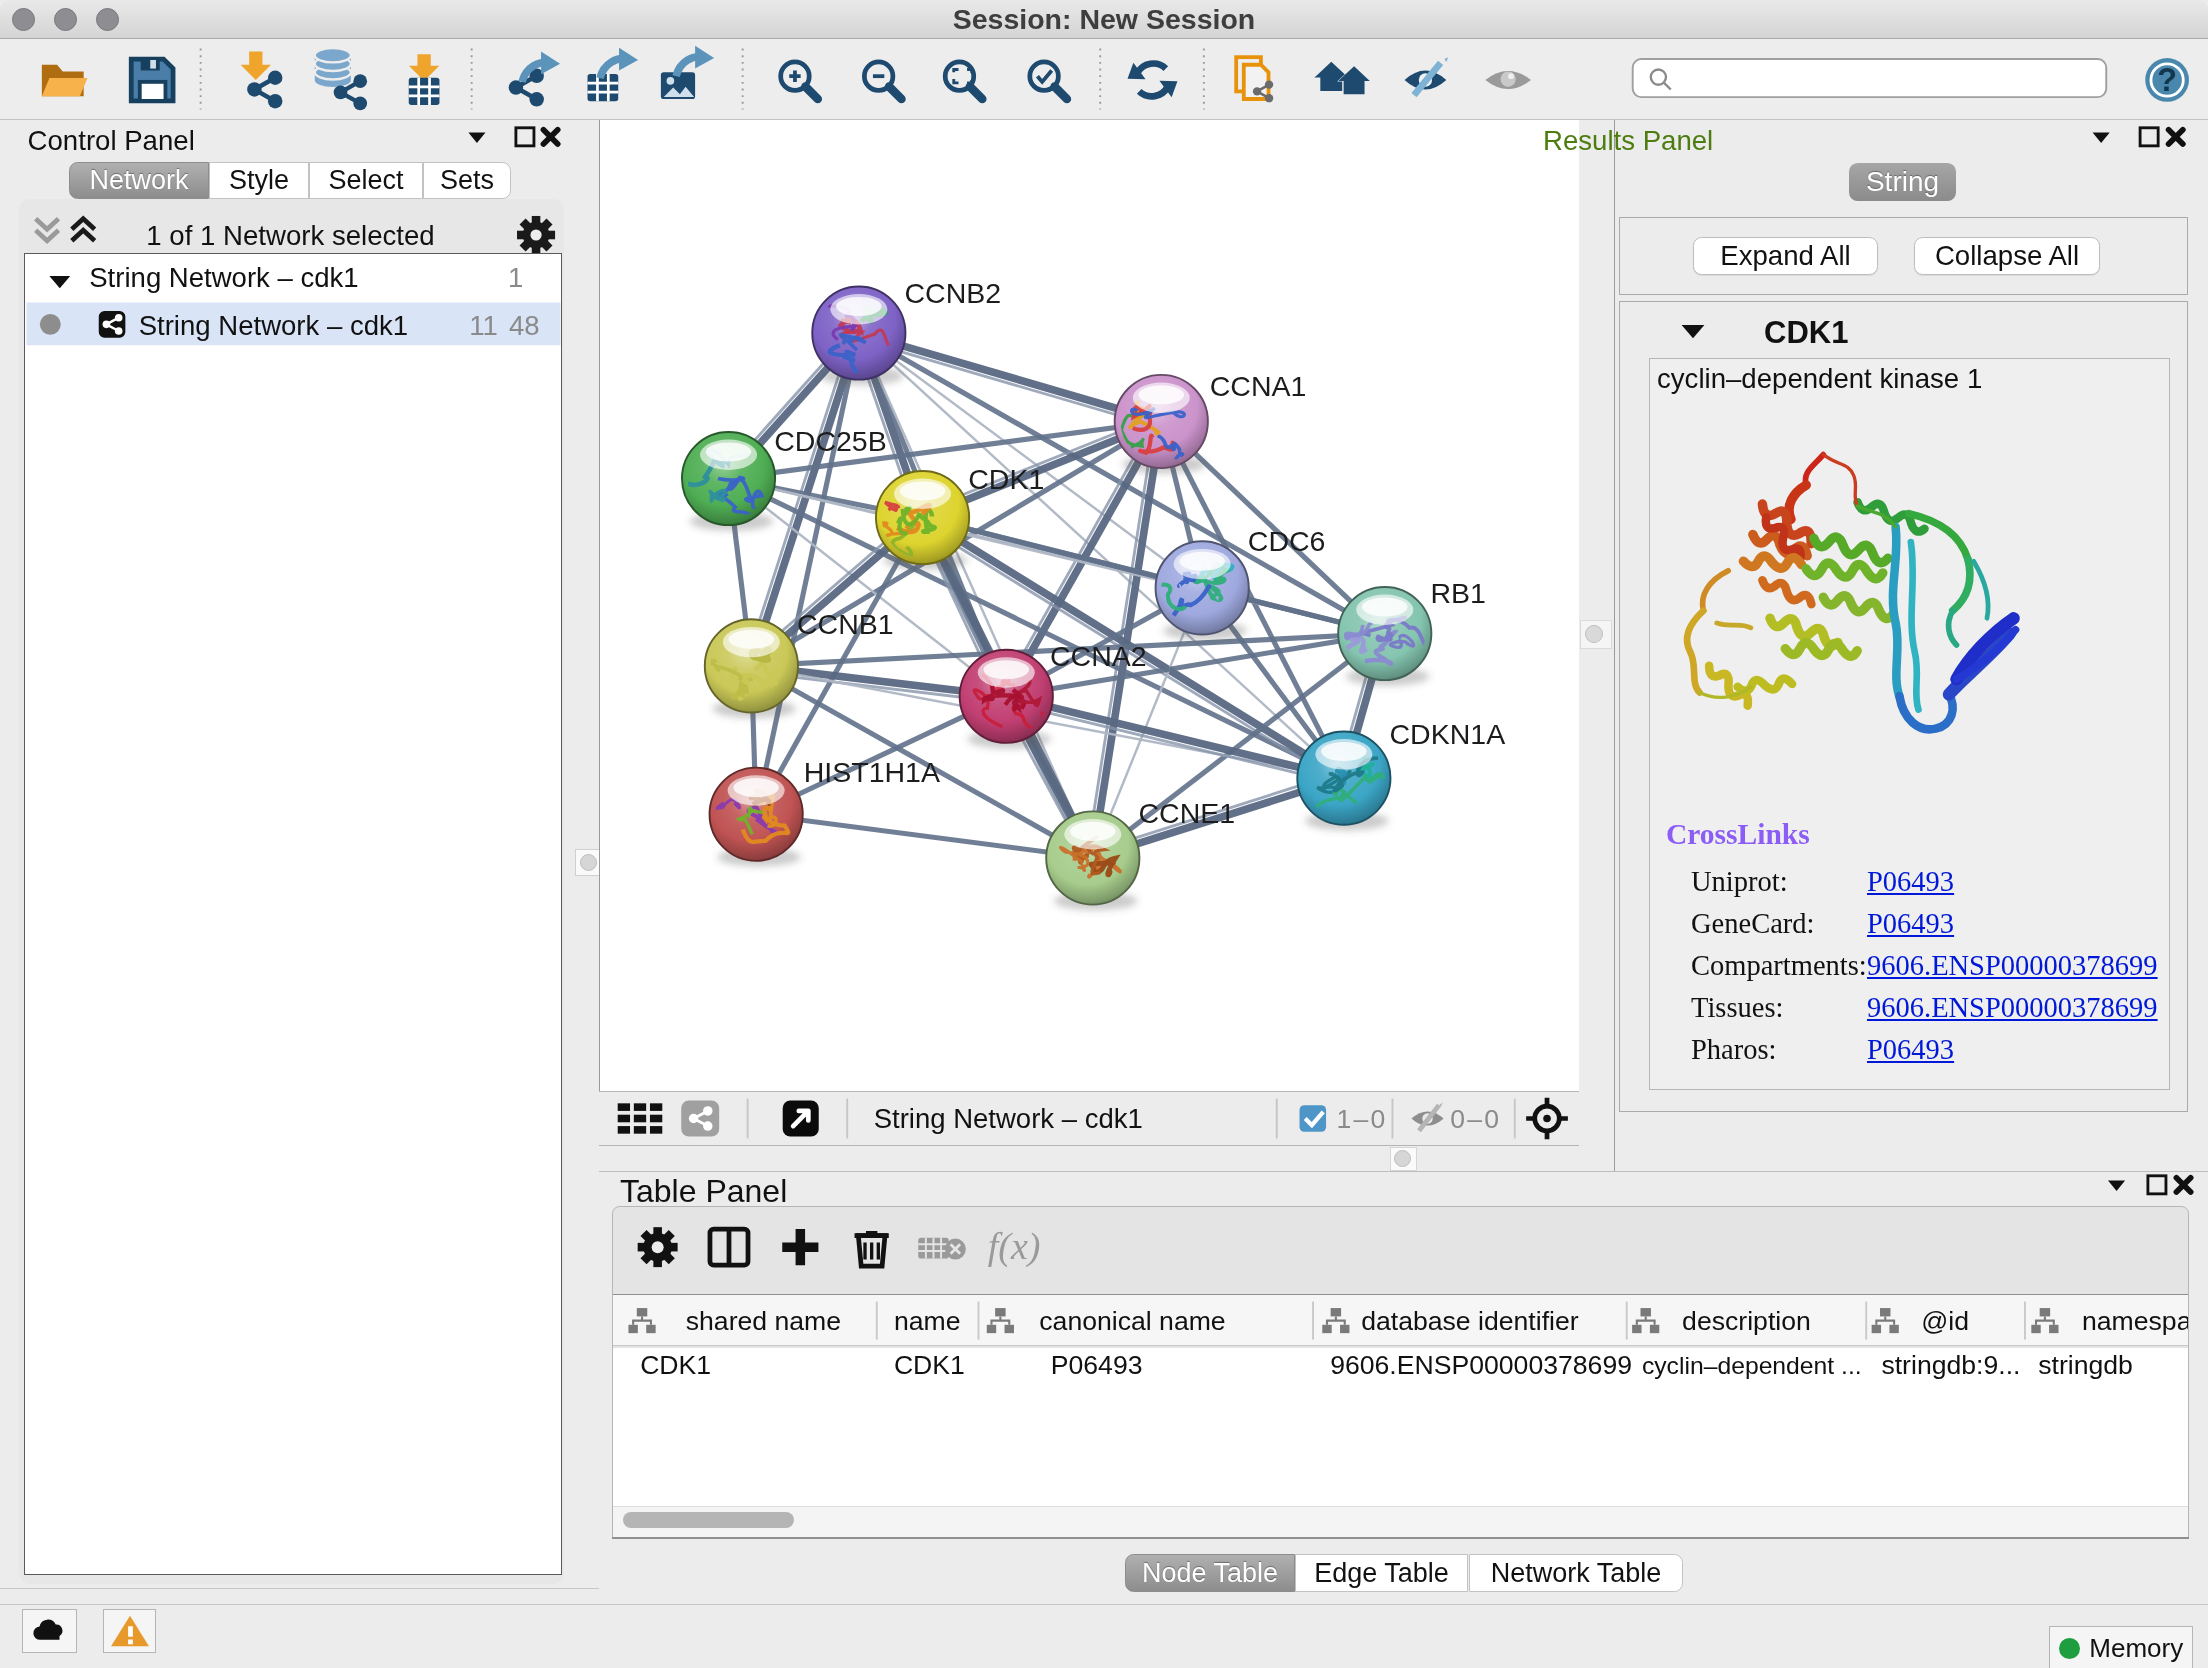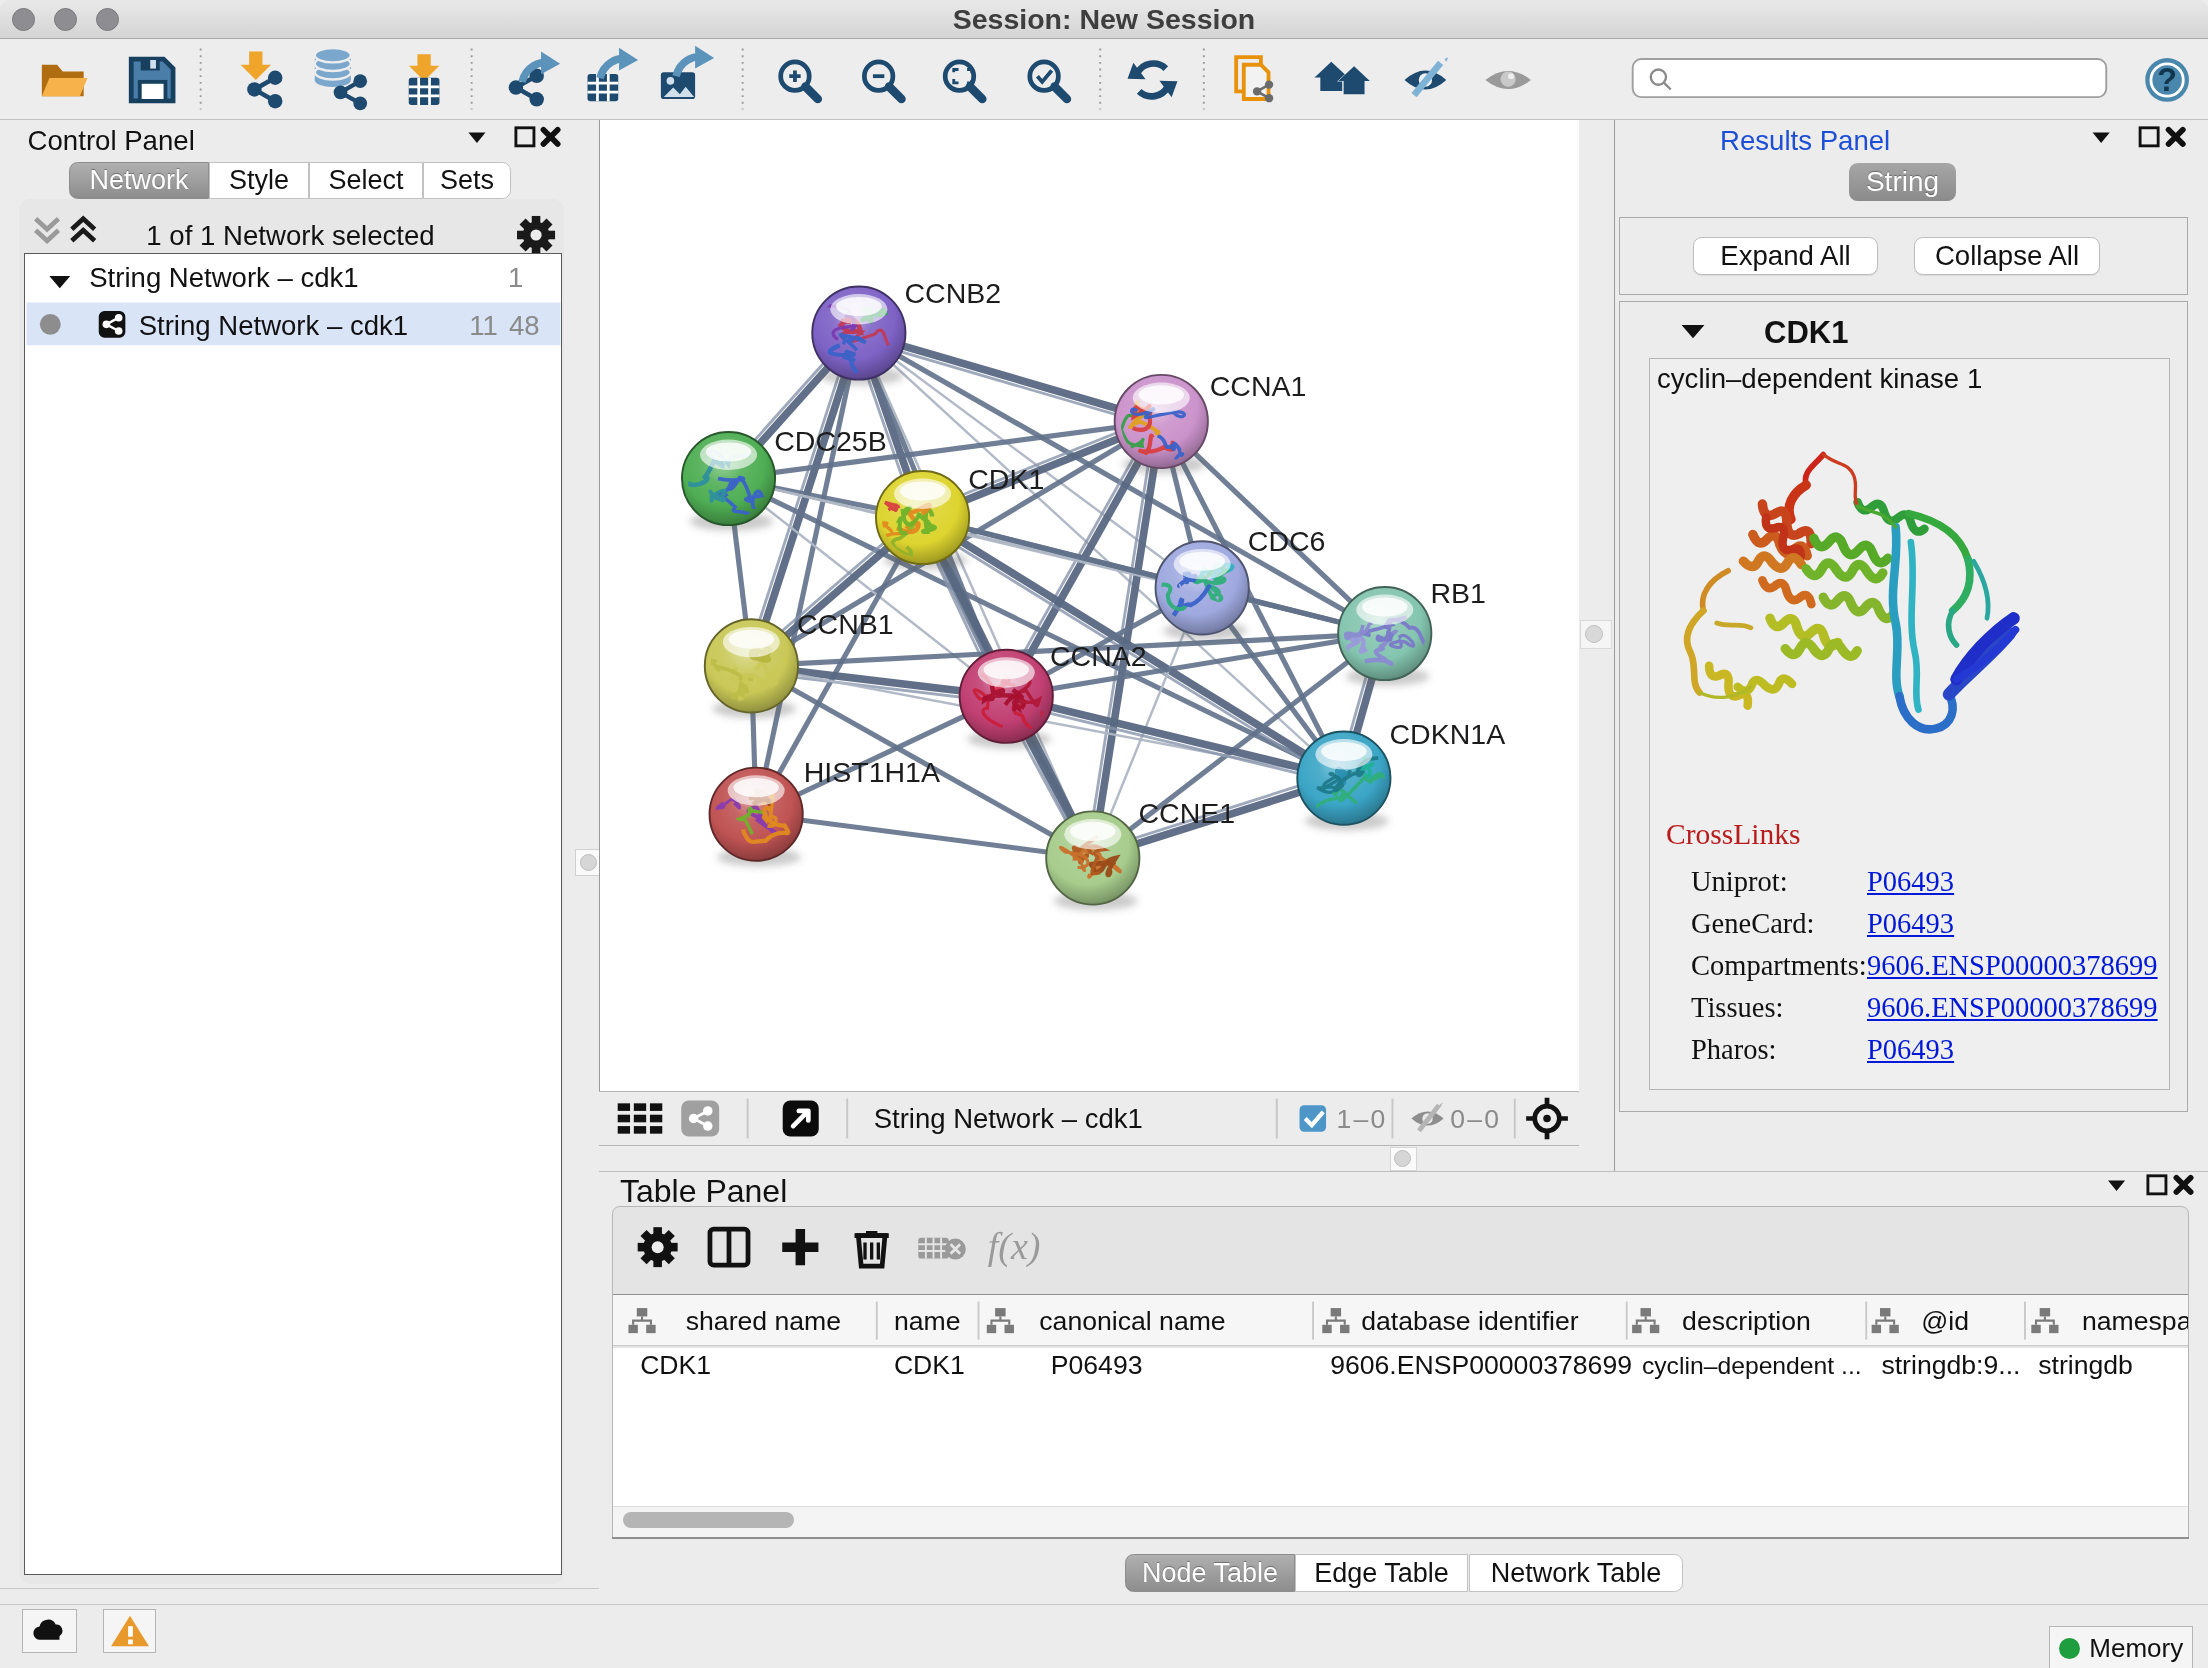--- a/index.html
+++ b/index.html
@@ -586,21 +586,21 @@
     </g>
 </svg>
 
 <div class="abs" style="left:1390px;top:1147px;width:27px;height:24px;background:#fafafa;border:1px solid #d6d6d6;"></div>
 <div class="abs" style="left:1394px;top:1150px;width:17px;height:17px;border-radius:50%;background:#d6d6d6;border:1px solid #bdbdbd;"></div>
 
 <div class="abs" style="left:1580px;top:620px;width:32px;height:28.5px;background:#f5f5f5;border:1px solid #dadada;"></div>
 <div class="abs" style="left:1585px;top:625px;width:18px;height:18px;border-radius:50%;background:#d9d9d9;border:1px solid #bfbfbf;"></div>
 
 <div class="abs" style="left:1614px;top:120px;width:594px;height:1051px;background:#ececec;border-left:1.9px solid #9a9a9a;"></div>
-<div class="abs" style="left:1720px;top:125px;font-size:27.6px;color:#1d4ed8;">Results Panel</div>
+<div class="abs" style="left:1543px;top:125px;font-size:27.6px;color:#4d7c0f;">Results Panel</div>
 <svg class="abs" style="left:2085px;top:124px" width="114" height="28.5" viewBox="0 0 120 30">
  <path d="M8,9 l18,0 -9,11 z" fill="#111"></path>
  <rect x="58" y="4" width="19" height="19" fill="none" stroke="#111" stroke-width="3"></rect>
  <path d="M88,6 l15,15 m0,-15 l-15,15" stroke="#111" stroke-width="6" stroke-linecap="round"></path>
 </svg>
 <div class="abs" style="left:1849px;top:163px;width:107px;height:38px;background:linear-gradient(#a6a6a6,#8b8b8b);border-radius:8.6px;display:flex;align-items:center;justify-content:center;color:#fff;font-size:28px;text-shadow:0 -1px 1px rgba(0,0,0,0.35);">String</div>
 <div class="abs" style="left:1619px;top:217px;width:569px;height:78px;border:1.9px solid #aaa;background:#ececec;"></div>
 <div class="wbtn" style="left:1693px;top:237px;width:185px;height:38px;">Expand All</div>
 <div class="wbtn" style="left:1914px;top:237px;width:186px;height:38px;">Collapse All</div>
 <div class="abs" style="left:1619px;top:301px;width:569px;height:811px;border:1.9px solid #aaa;background:#ececec;"></div>
@@ -636,21 +636,21 @@
     <path d="M252,100 C258,140 248,180 256,215 C262,240 254,258 260,276" fill="none" stroke="#30b4c4" stroke-width="7" stroke-linecap="round" stroke-linejoin="round"></path>
     <path d="M240,262 C244,286 260,300 278,296 C296,292 300,274 292,260" fill="none" stroke="#2a6ec8" stroke-width="9" stroke-linecap="round" stroke-linejoin="round"></path>
     <path d="M292,260 C310,240 336,220 356,196" fill="none" stroke="#2a46c8" stroke-width="13" stroke-linecap="round" stroke-linejoin="round"></path>
     <path d="M360,180 C336,196 312,222 300,244" fill="none" stroke="#1f2ec8" stroke-width="13" stroke-linecap="round" stroke-linejoin="round"></path>
     <path d="M300,244 C322,232 348,210 362,192" fill="none" stroke="#2438d4" stroke-width="8" stroke-linecap="round" stroke-linejoin="round"></path>
     <path d="M318,120 C330,140 336,160 332,180" fill="none" stroke="#2aa8a0" stroke-width="5" stroke-linecap="round" stroke-linejoin="round"></path>
     <path d="M160,8 C176,20 186,16 192,30 C197,42 190,52 196,62" fill="none" stroke="#cc3c20" stroke-width="3.5" stroke-linecap="round" stroke-linejoin="round"></path>
     <path d="M30,258 C50,268 70,262 84,252" fill="none" stroke="#b0b828" stroke-width="3.5" stroke-linecap="round" stroke-linejoin="round"></path>
     <path d="M196,62 C210,70 222,66 236,84" fill="none" stroke="#4aa830" stroke-width="3.5" stroke-linecap="round" stroke-linejoin="round"></path>
   </svg>
-<div class="abs" style="left:1666px;top:818px;font-size:29.5px;font-weight:normal;color:#b91c1c;font-family:'Liberation Serif',serif;">CrossLinks</div>
+<div class="abs" style="left:1666px;top:818px;font-size:29.5px;font-weight:bold;color:#8b5cf6;font-family:'Liberation Serif',serif;">CrossLinks</div>
 <div class="abs" style="left:1691px;top:861px;width:476px;font-size:28.5px;color:#111;font-family:'Liberation Serif',serif;line-height:42px;">
 <div>Uniprot: <span style="position:absolute;left:176px;"><a style="color:#0018d8;text-decoration:underline;">P06493</a></span></div>
 <div>GeneCard: <span style="position:absolute;left:176px;"><a style="color:#0018d8;text-decoration:underline;">P06493</a></span></div>
 <div>Compartments: <span style="position:absolute;left:176px;"><a style="color:#0018d8;text-decoration:underline;">9606.ENSP00000378699</a></span></div>
 <div>Tissues: <span style="position:absolute;left:176px;"><a style="color:#0018d8;text-decoration:underline;">9606.ENSP00000378699</a></span></div>
 <div>Pharos: <span style="position:absolute;left:176px;"><a style="color:#0018d8;text-decoration:underline;">P06493</a></span></div>
 </div>
 
 <div class="abs" style="left:599px;top:1171px;width:1609px;height:437px;background:#ececec;border-top:1px solid #bdbdbd;"></div>
 <div class="abs" style="left:620px;top:1173px;font-size:32px;color:#111;">Table Panel</div>

